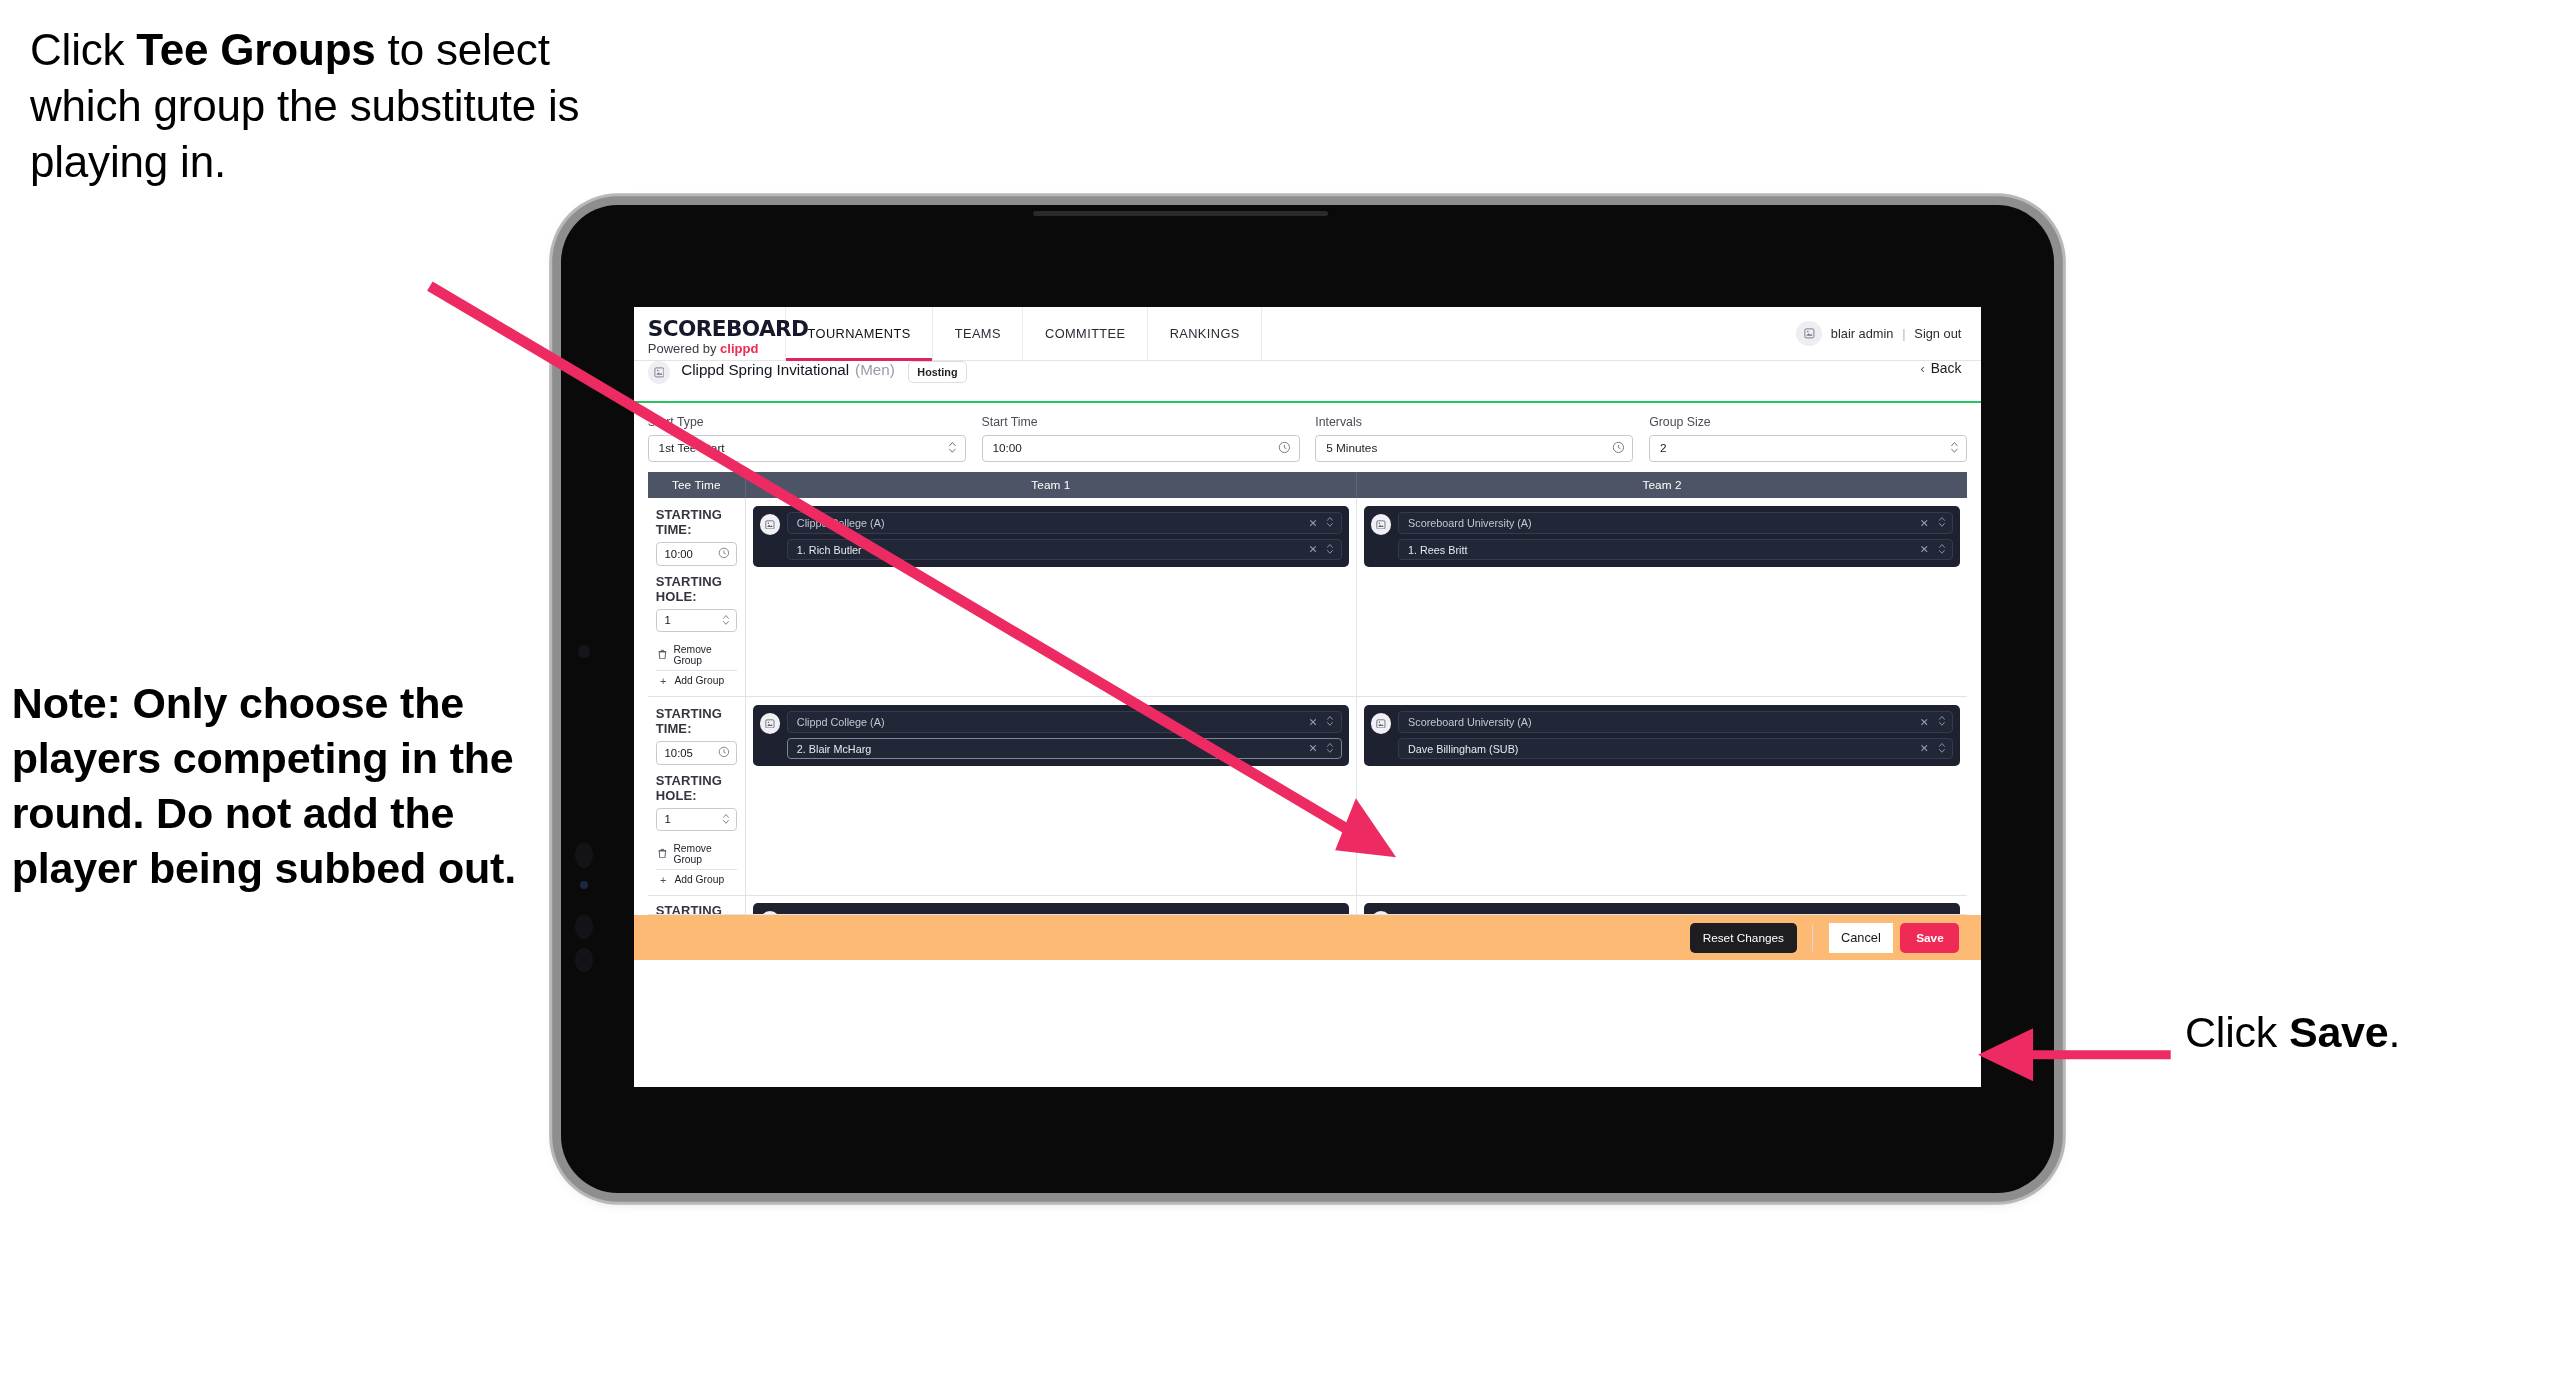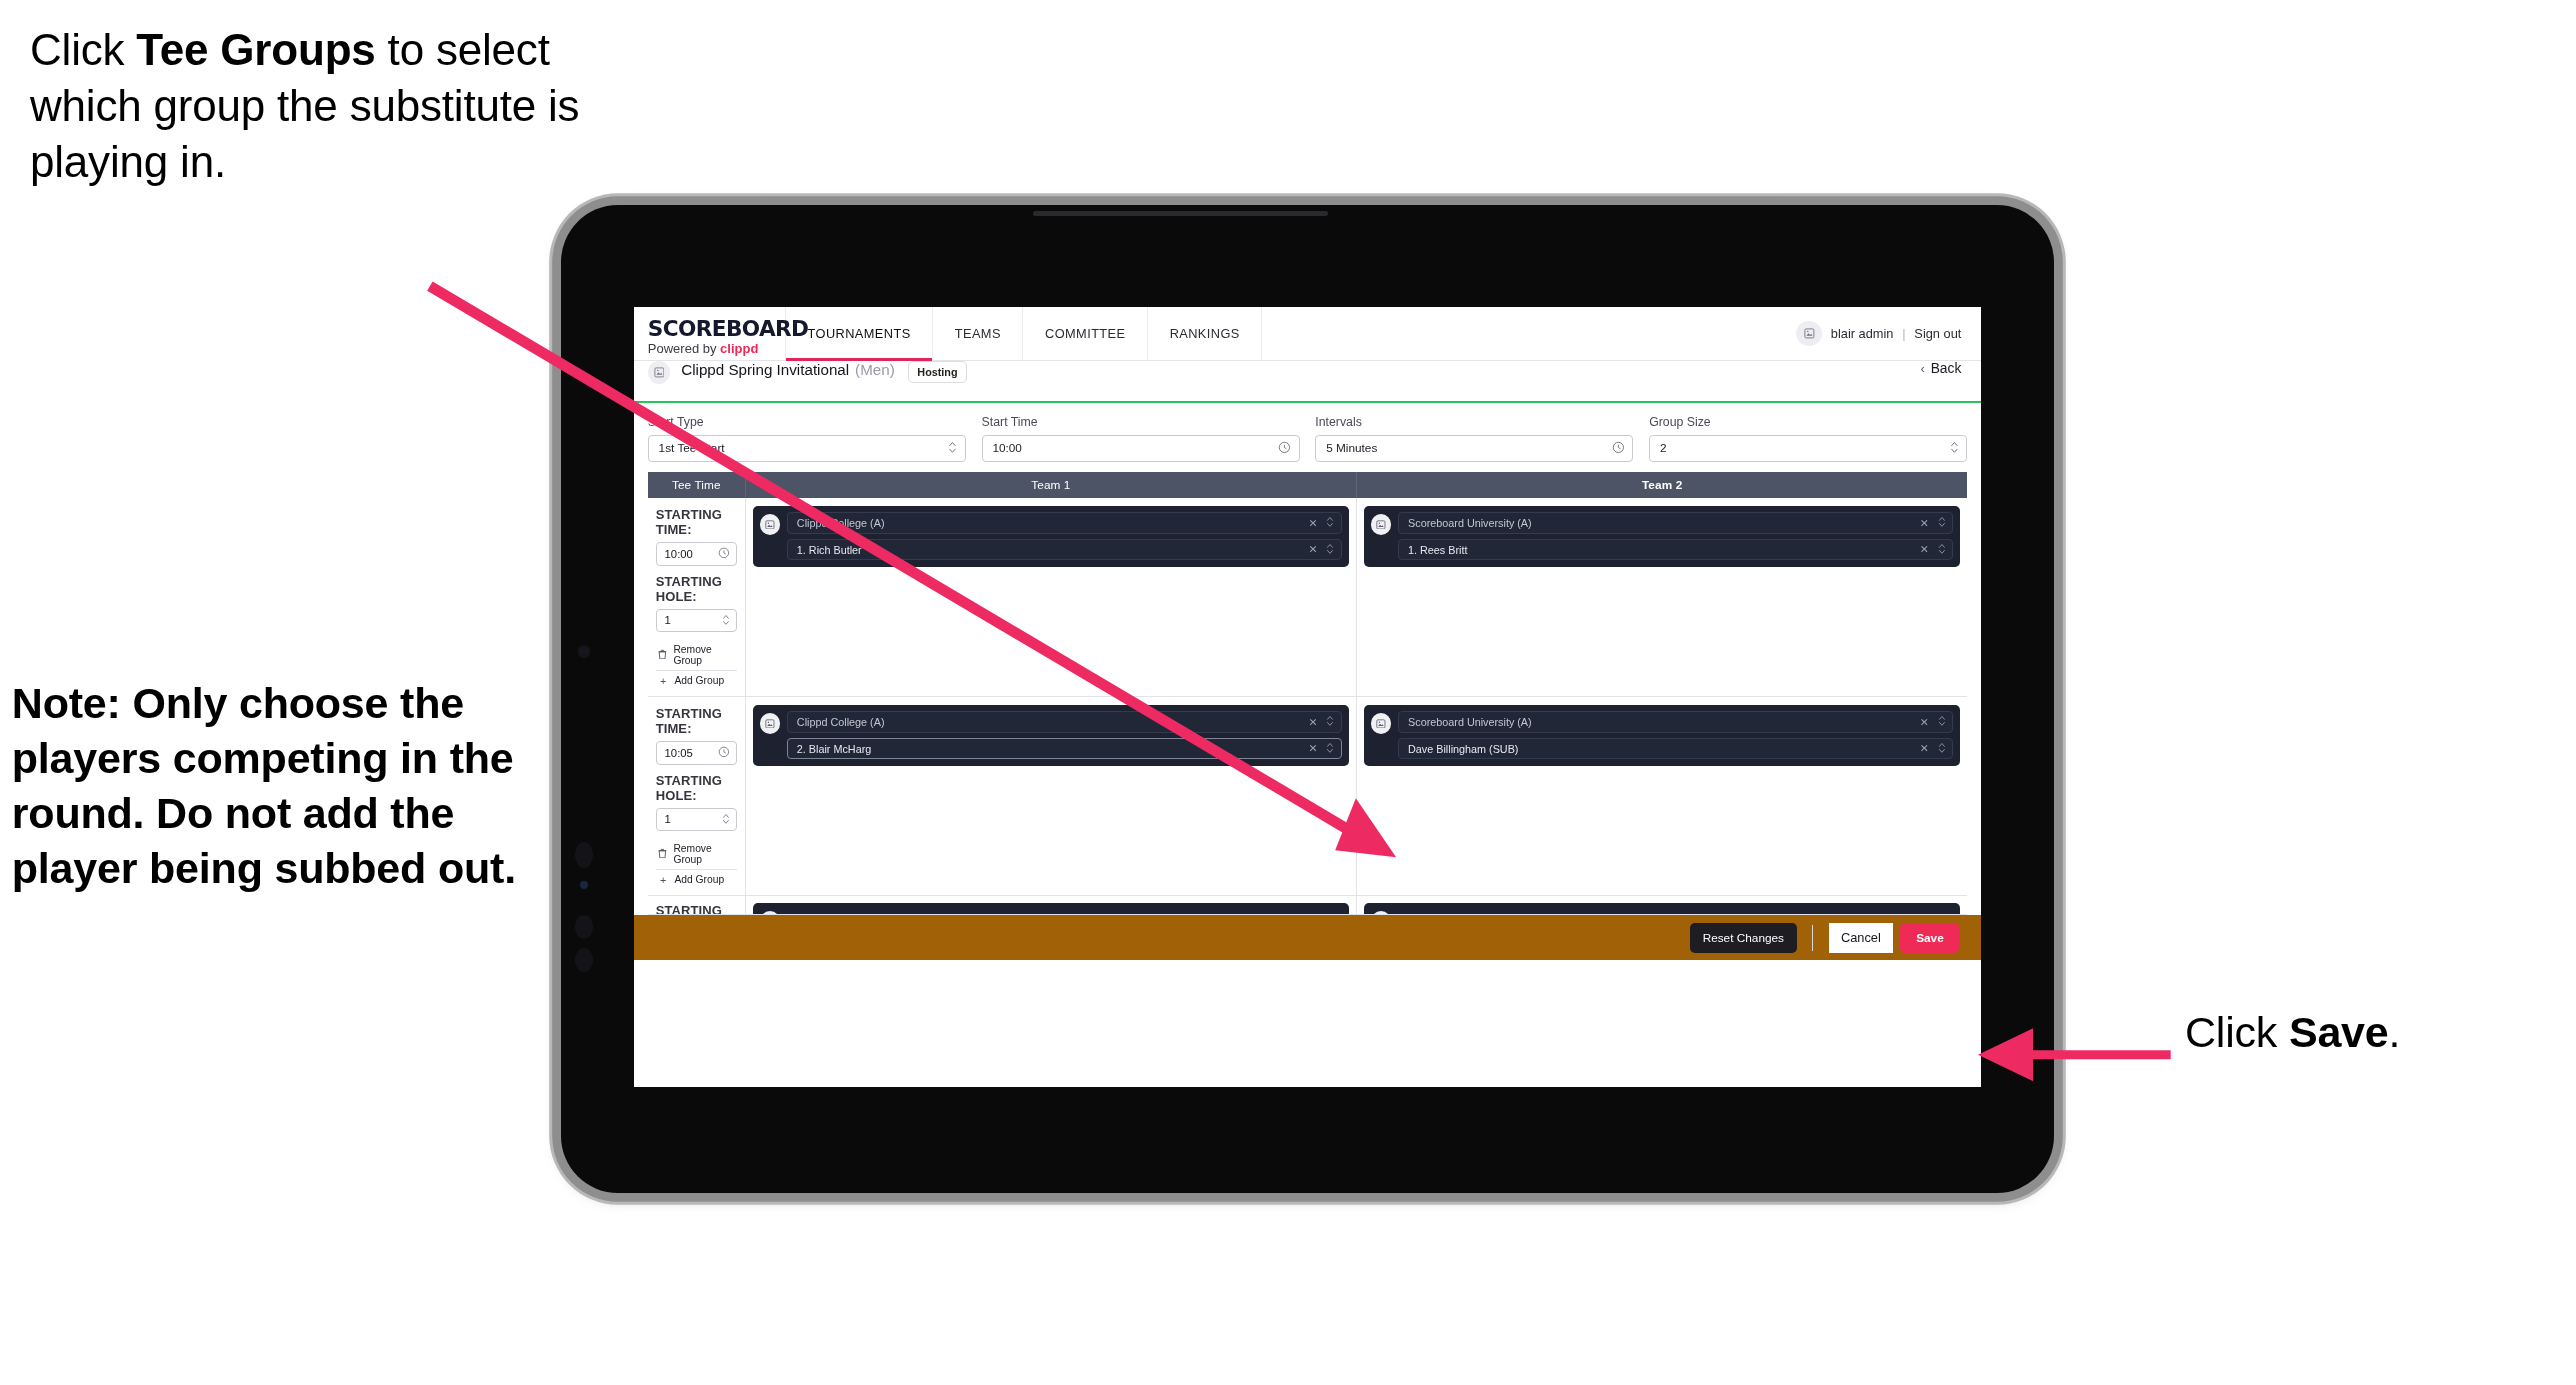--- a/index.html
+++ b/index.html
@@ -185,21 +185,21 @@
     align-items: stretch;
     margin: 0 13.8px;
   }
   .th {
     display: flex; align-items: center; justify-content: center;
     font-size: 11.8px;
     letter-spacing: 0.1px;
   }
   .th-tee  { width: 98px; border-right: 1px solid #5e6677; }
   .th-team { flex: 1 1 0; border-right: 1px solid #5e6677; }
-  .th-team:last-child { border-right: none; font-weight: bold; }
+  .th-team:last-child { border-right: none; }
 
   .tbl-body {
     margin: 0 13.8px;
     height: 417px;
     overflow: hidden;
     border-bottom: 1px solid #e2e2e8;
   }
   .trow {
     display: flex;
     border-bottom: 1px solid #e2e2e8;
@@ -286,21 +286,21 @@
   .trow.partial { min-height: 21.6px; overflow: hidden; }
   .trow.partial .cell-tee { padding-top: 6.9px; }
   .trow.partial .cell-team { padding-top: 6.9px; }
 
   
   .footer {
     height: 45px;
     display: flex; align-items: center; justify-content: flex-end;
     gap: 0;
     padding-right: 21.6px;
-    background: #a16207;
+    background: #fdba74;
   }
   .btn-reset {
     background: #1d1d22; color: #fff;
     border: none; border-radius: 4.9px;
     font-size: 11.8px; font-family: inherit;
     padding: 7.9px 12.8px; cursor: pointer;
   }
   .foot-sep { width: 1px; height: 25.6px; background: #d8d8de; margin: 0 15.7px; }
   .btn-cancel {
     background: #fff; border: none; color: #16161f;

